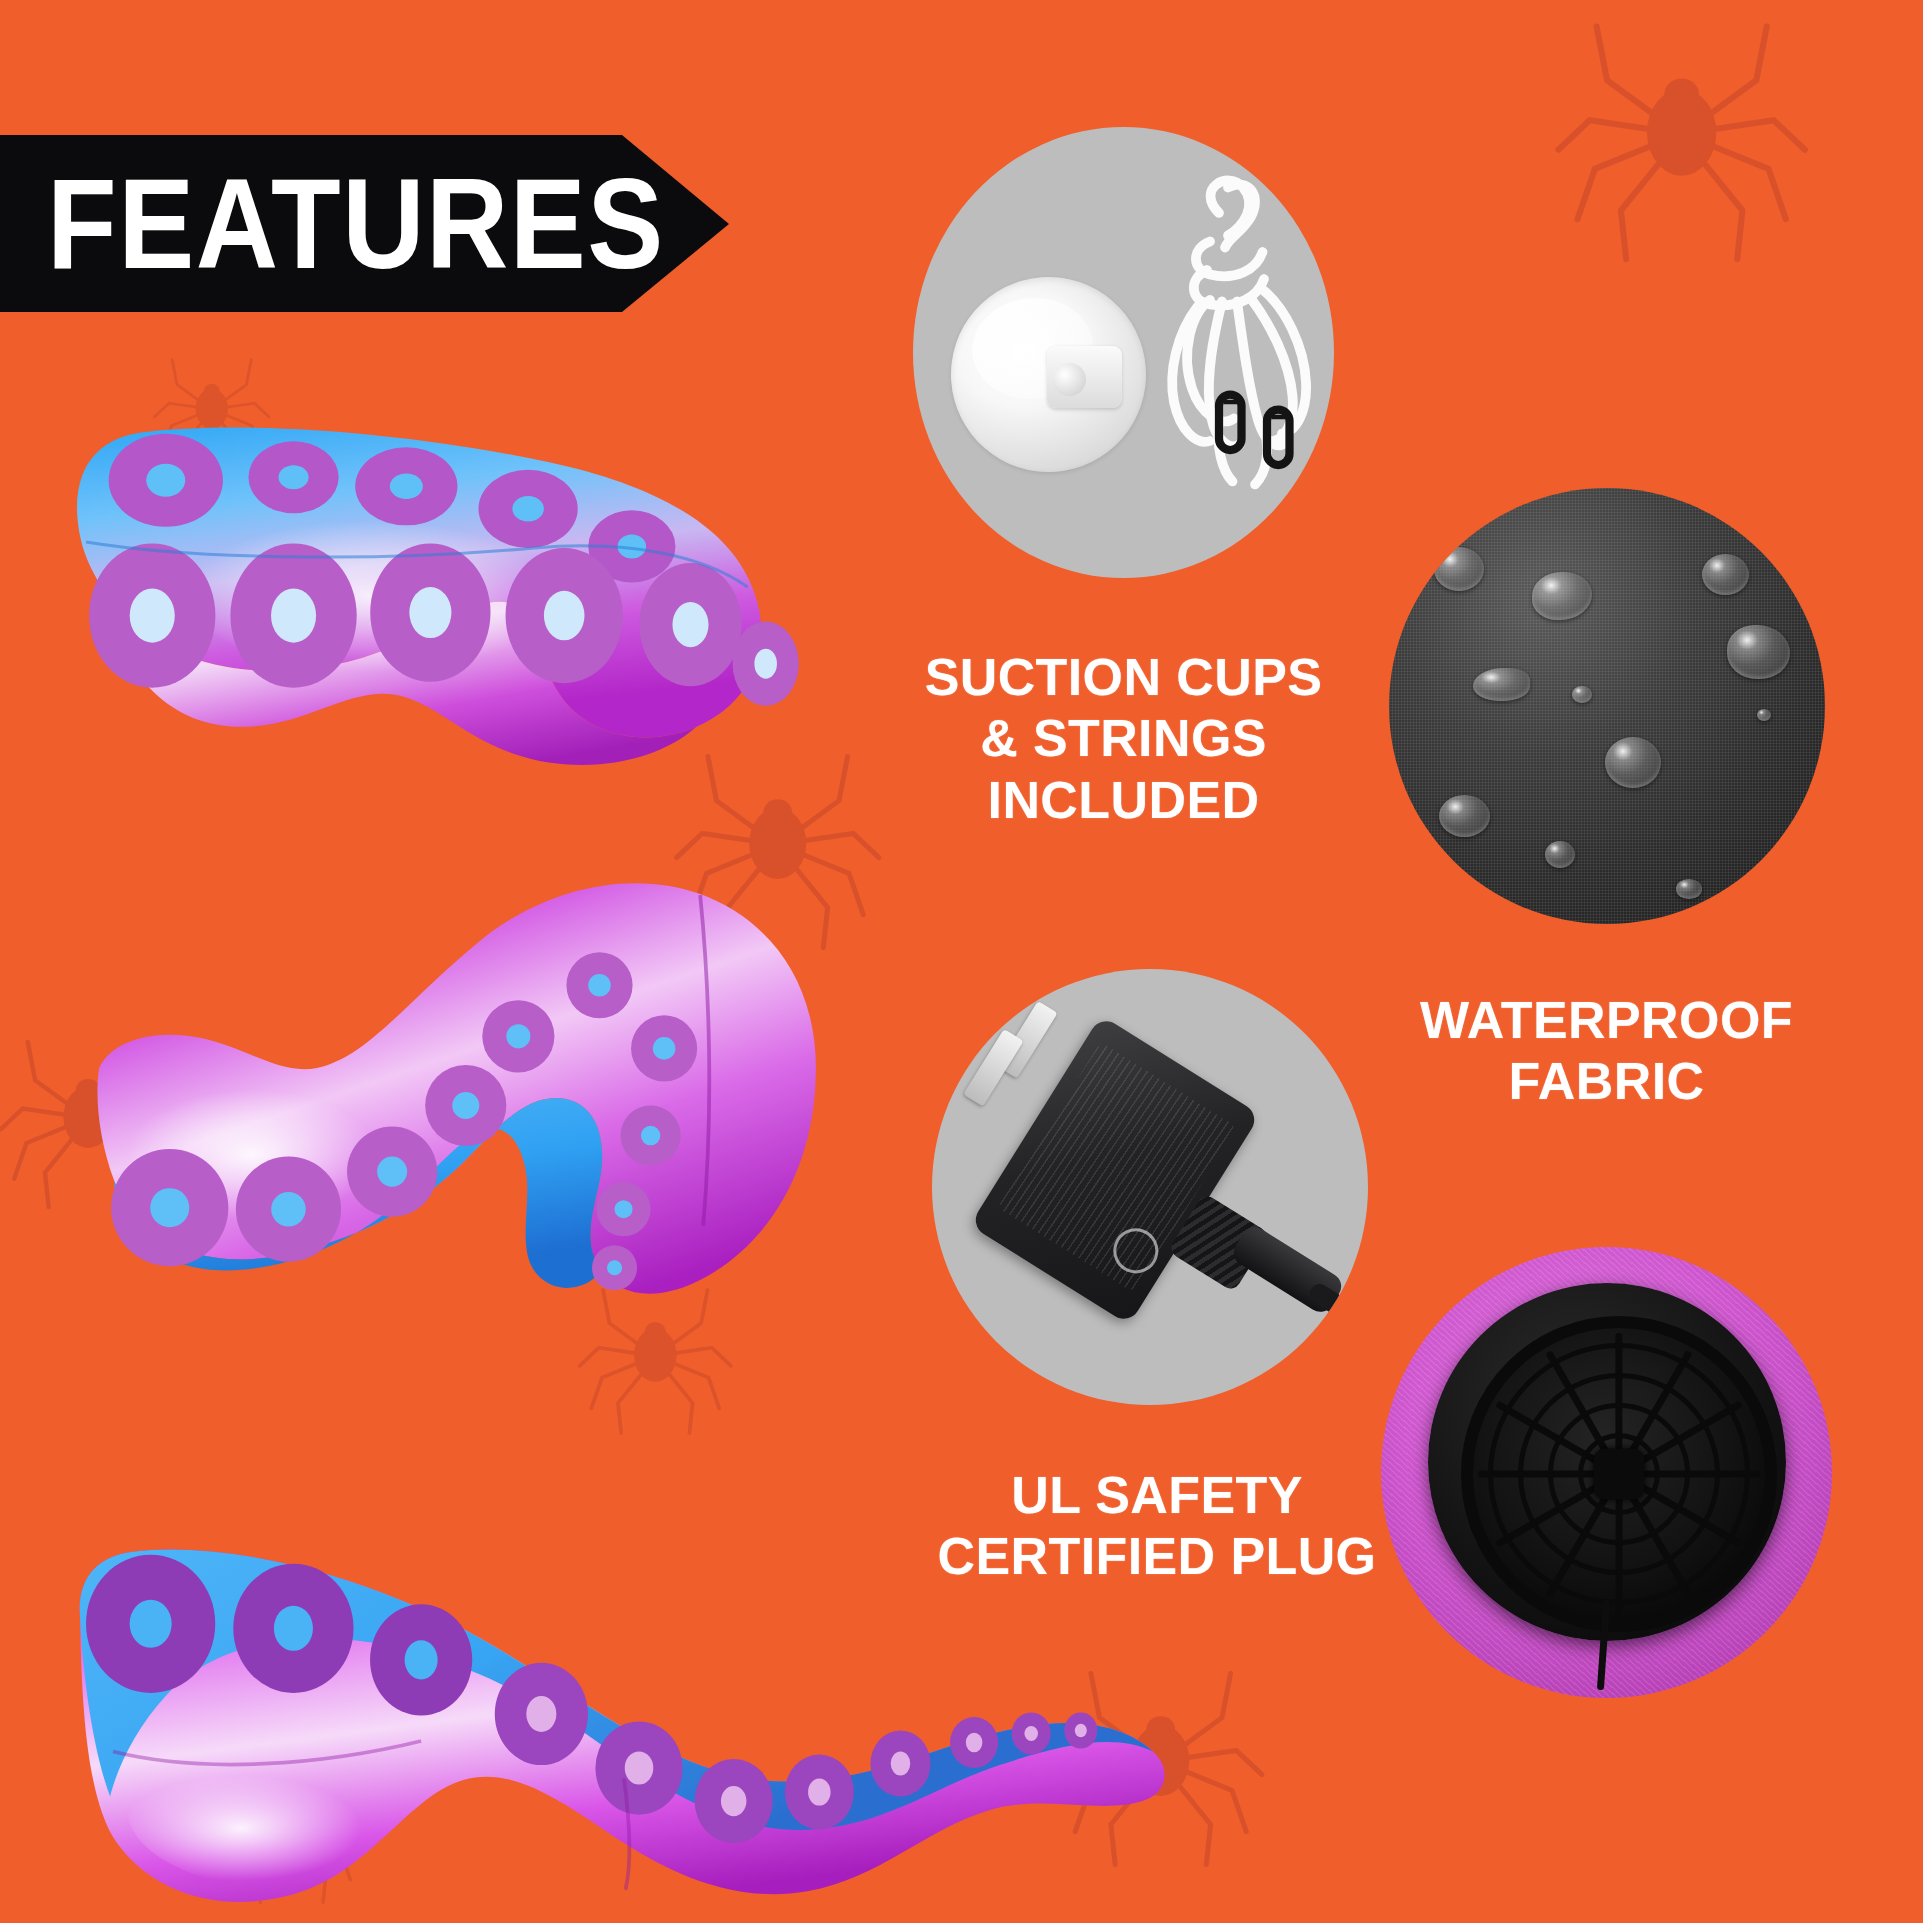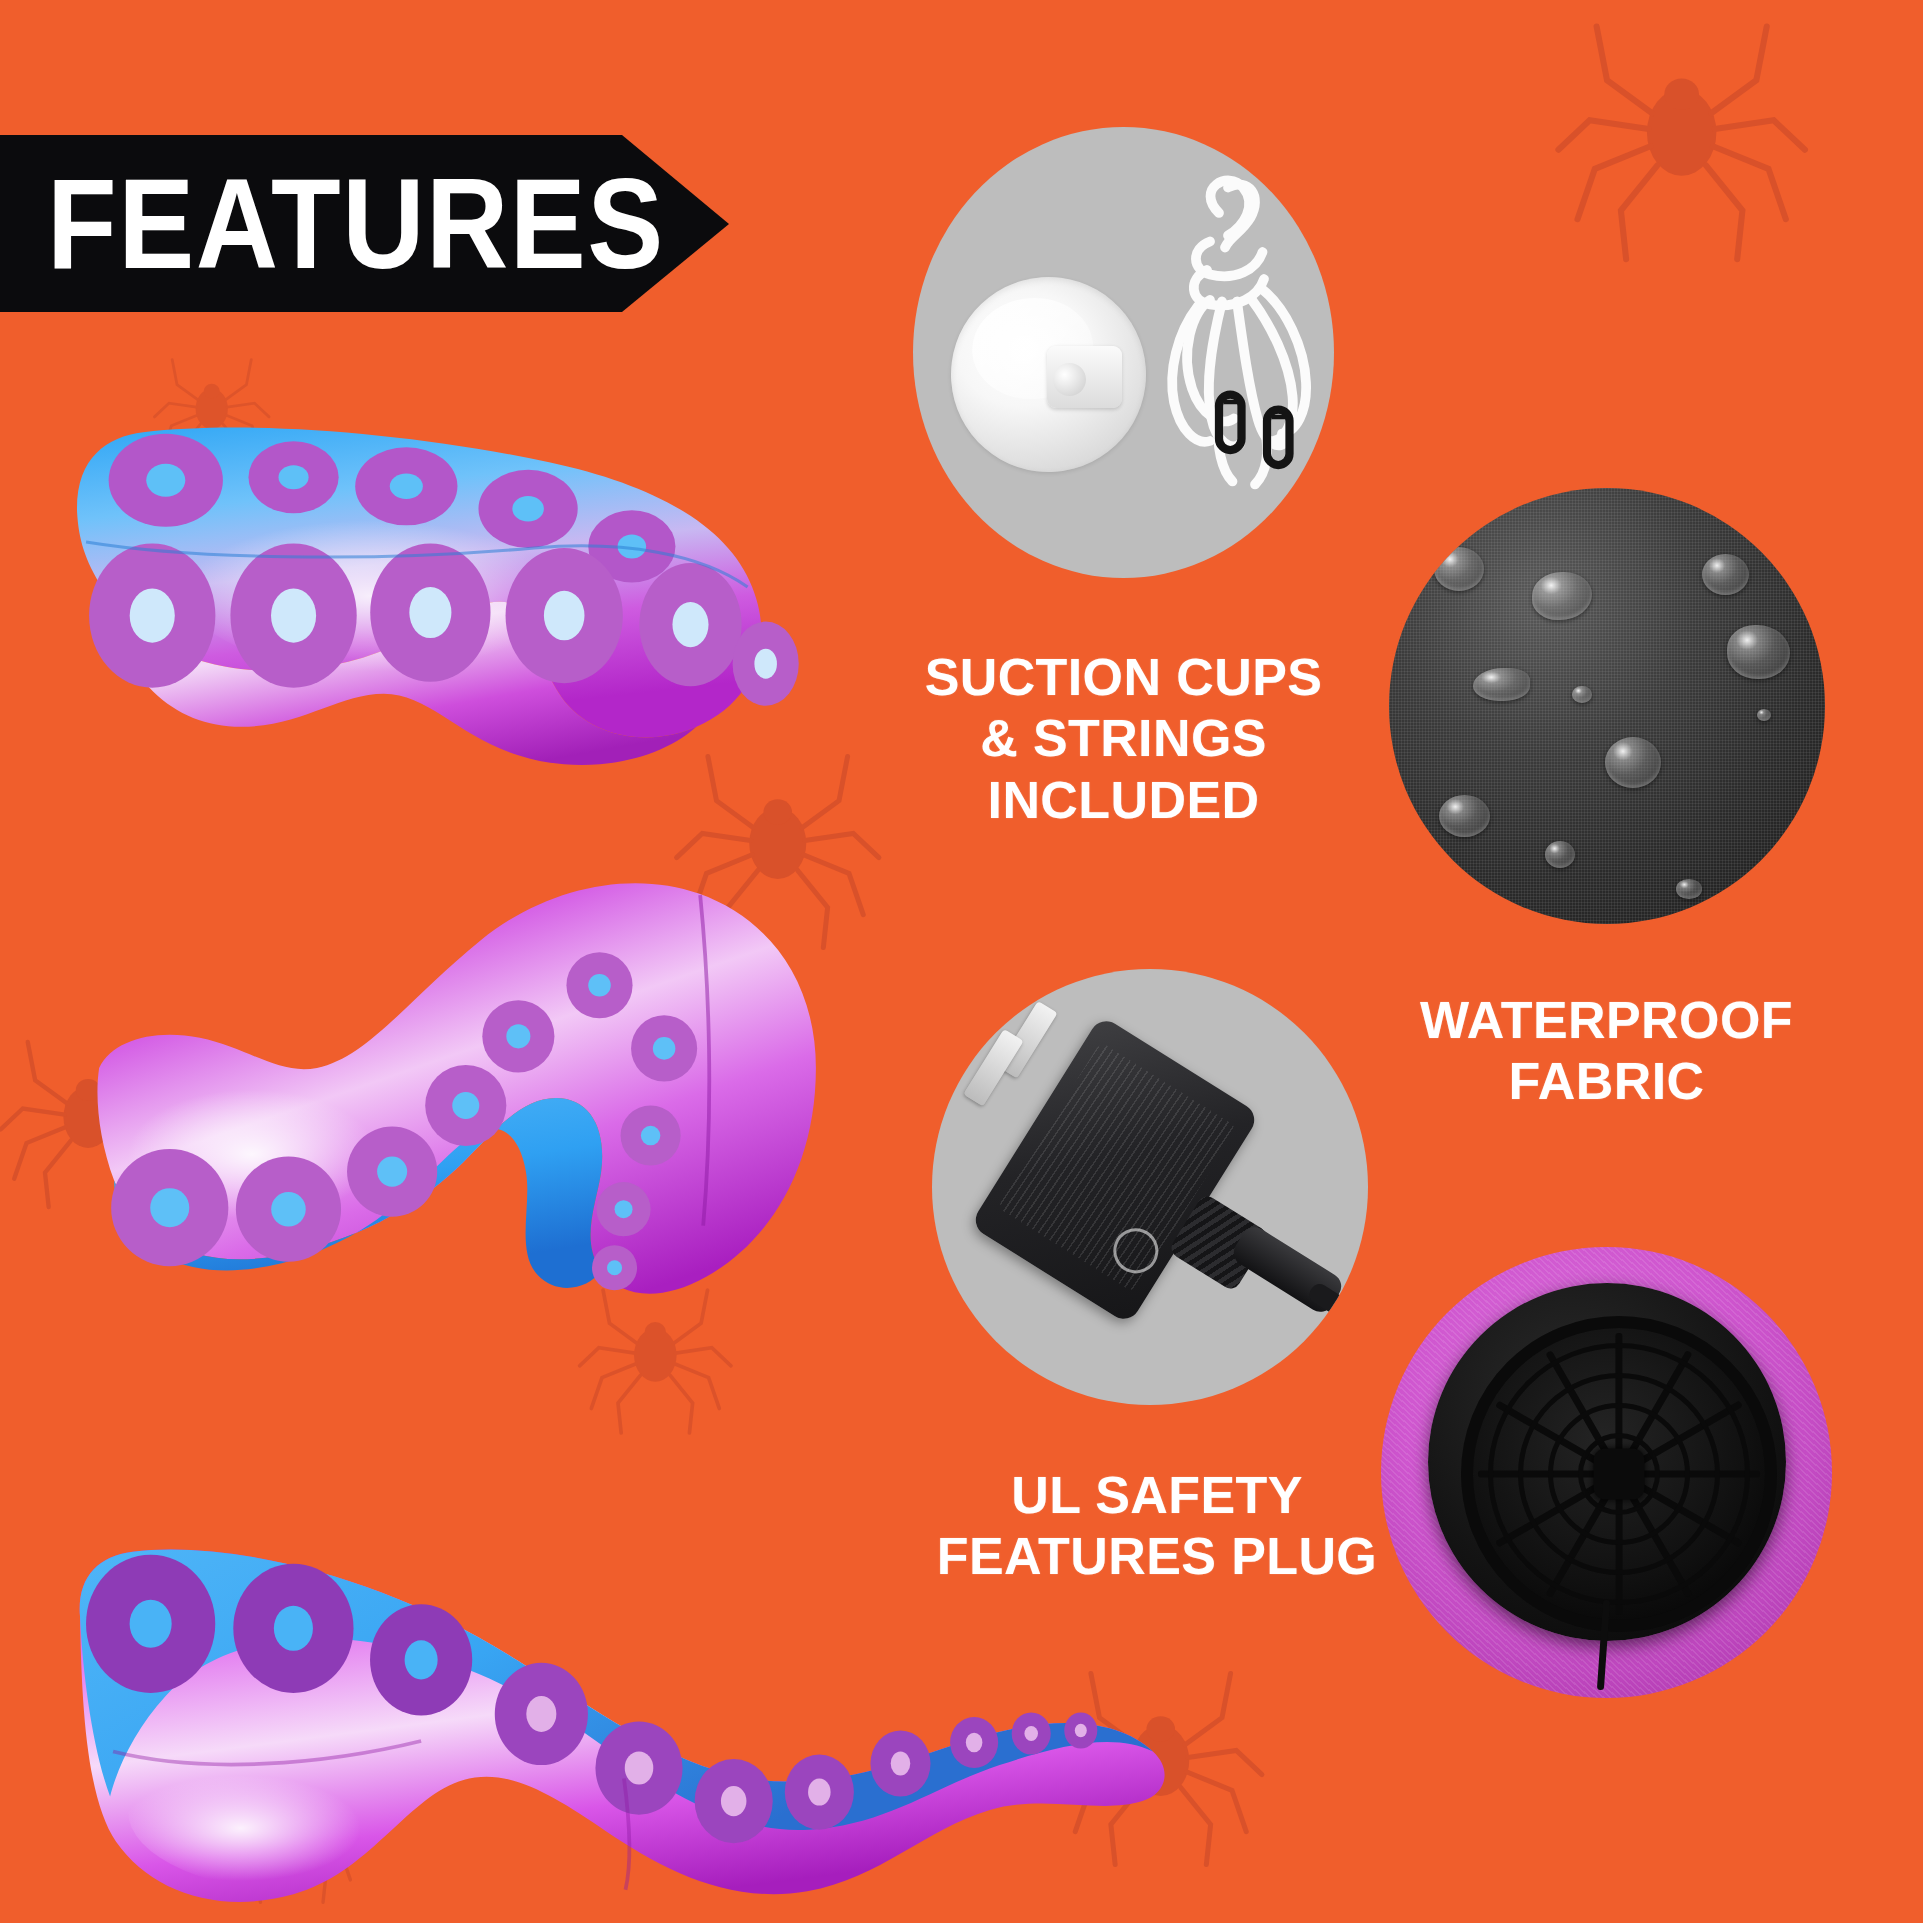--- a/index.html
+++ b/index.html
@@ -510,17 +510,17 @@
   </div>
 
   <div class="feat-label" style="left:1381px;top:959px;width:451px;">WATERPROOF
 FABRIC</div>
 
   <div class="feat-label" style="left:902px;top:616px;width:443px;">SUCTION CUPS
 &amp; STRINGS
 INCLUDED</div>
 
   <div class="feat-label" style="left:909px;top:1434px;width:496px;">UL SAFETY
-FEATURES PLUG</div>
+CERTIFIED PLUG</div>
 
 
 </div>
 
 
 </body></html>

